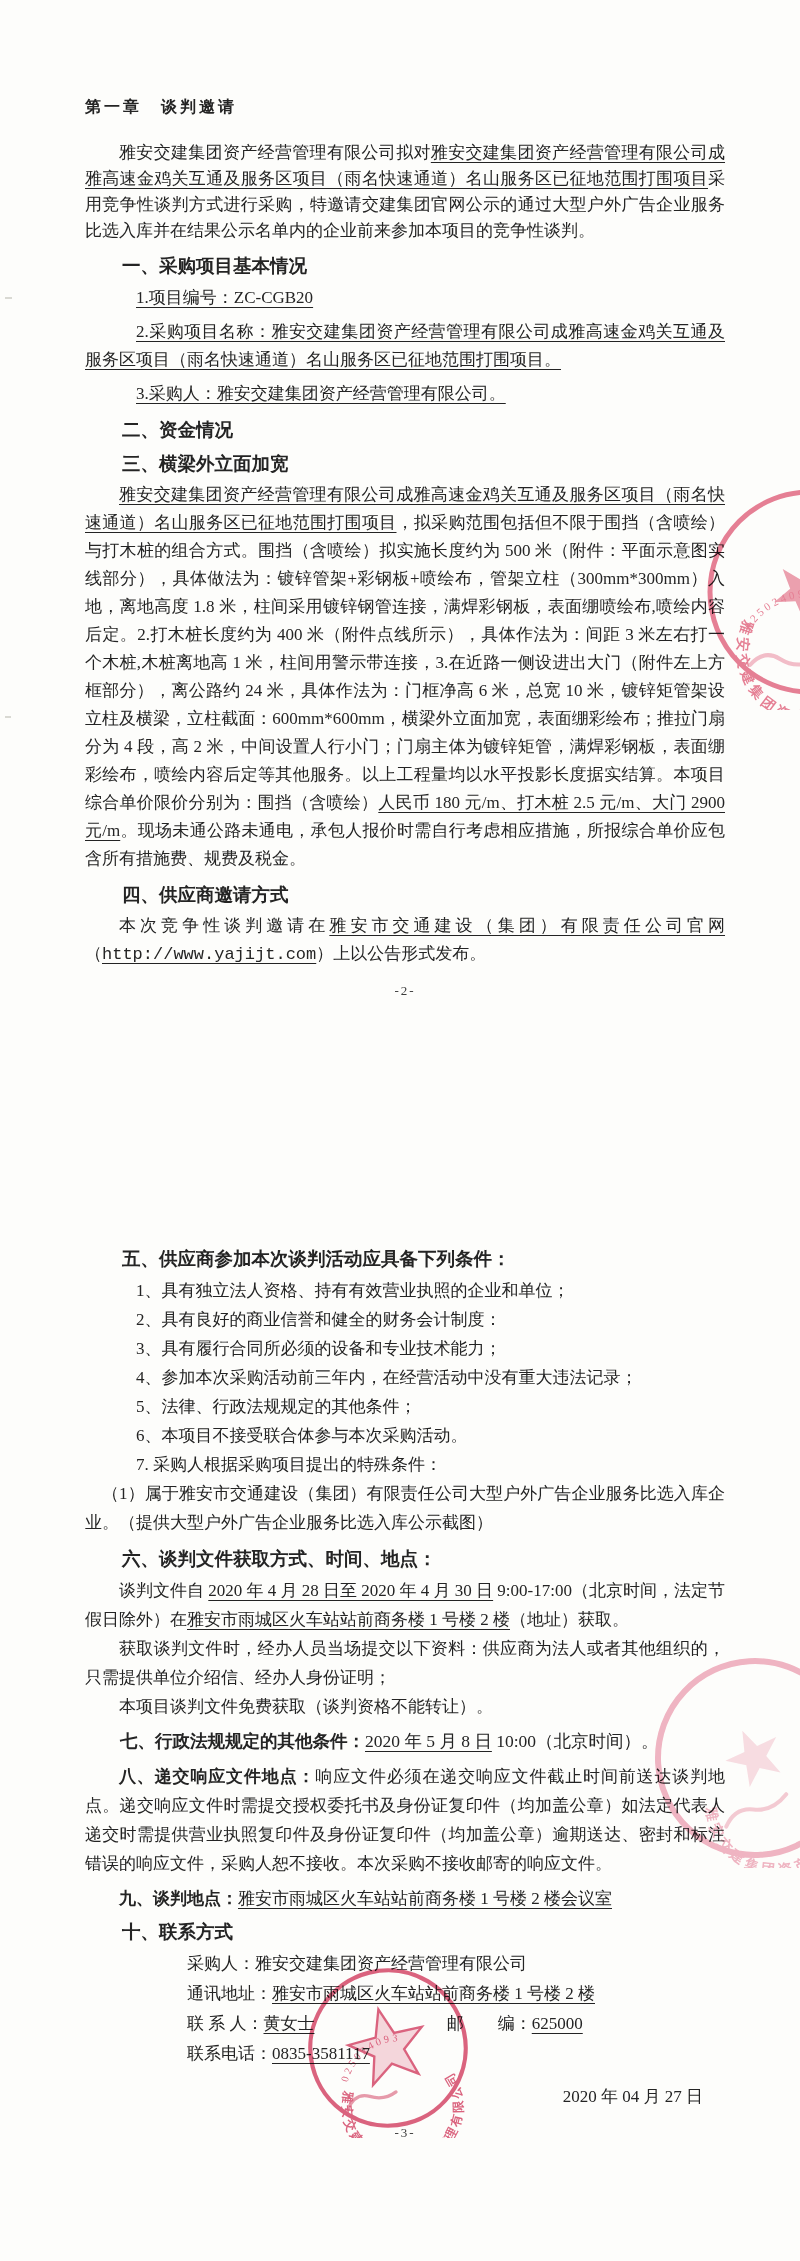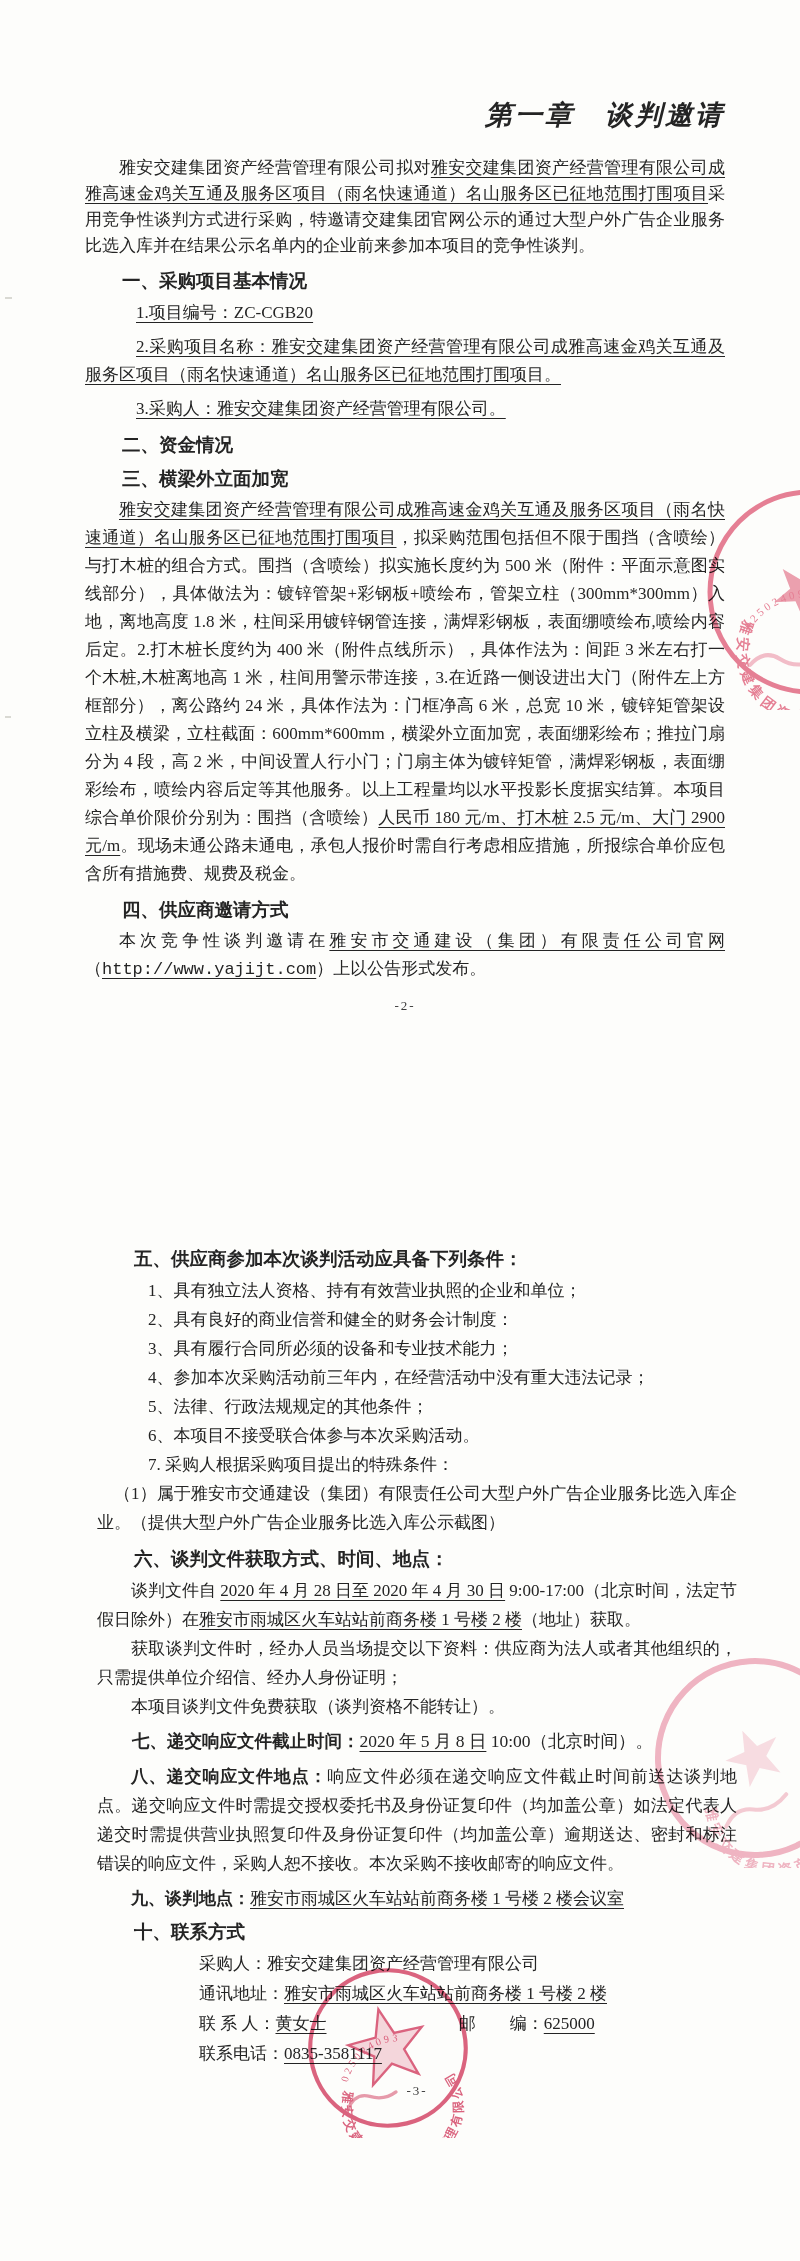--- a/index.html
+++ b/index.html
@@ -1,22 +1,22 @@
 <!DOCTYPE html>
 <html><head>
 <meta charset="utf-8">
 <style>
   html,body{margin:0;padding:0;background:#ffffff;}
   .page{
     position:relative;width:800px;height:2261px;background:#fdfdfb;overflow:hidden;
     font-family:"Liberation Serif","DejaVu Serif",serif;color:#242424;
   }
   .block2{position:absolute;left:85px;width:640px;top:97px;}
-  .block3{position:absolute;left:97px;width:640px;top:1246px;}
-  .chapter{font-size:27px;font-weight:bold;text-align:right;margin:0 0 22px;letter-spacing:3px;font-style:italic;}
+  .block3{position:absolute;left:85px;width:640px;top:1246px;}
+  .chapter{font-size:16px;font-weight:bold;text-align:left;margin:0 0 22px;letter-spacing:3px;}
   .p{font-size:17px;line-height:26px;margin:0;text-align:justify;}
   .lp{line-height:28px;}
   .p3p{font-size:17px;line-height:29px;margin:0;text-align:justify;}
   .h{font-size:18.5px;font-weight:bold;margin:9px 0 5px;text-indent:2em;}
   .ind1{text-indent:1em;}
   .ind2{text-indent:2em;}
   .ind3{text-indent:3em;}
   .sp6{margin-top:6px;}
   .u{text-decoration:underline;text-decoration-thickness:1px;text-underline-offset:4px;}
   .b{font-weight:bold;}
@@ -66,33 +66,34 @@
     <p class="p3p ind3">5、法律、行政法规规定的其他条件；</p>
     <p class="p3p ind3">6、本项目不接受联合体参与本次采购活动。</p>
     <p class="p3p ind3">7. 采购人根据采购项目提出的特殊条件：</p>
     <p class="p3p ind1">（1）属于雅安市交通建设（集团）有限责任公司大型户外广告企业服务比选入库企业。（提供大型户外广告企业服务比选入库公示截图）</p>
 
     <div class="h">六、谈判文件获取方式、时间、地点：</div>
     <p class="p3p ind2"><span>谈判文件自 </span><span class="u">2020 年 4 月 28 日至 2020 年 4 月 30 日</span><span> 9:00-17:00（北京时间，法定节假日除外）在</span><span class="u">雅安市雨城区火车站站前商务楼 1 号楼 2 楼</span><span>（地址）获取。</span></p>
     <p class="p3p ind2">获取谈判文件时，经办人员当场提交以下资料：供应商为法人或者其他组织的，只需提供单位介绍信、经办人身份证明；</p>
     <p class="p3p ind2">本项目谈判文件免费获取（谈判资格不能转让）。</p>
 
-    <p class="p3p ind2 sp6" style="font-size:17.5px;"><span class="b">七、递交响应文件截止时间：</span><span class="u">2020 年 5 月 8 日</span><span> 10:00（北京时间）。</span></p>
+    <p class="p3p ind2 sp6" style="font-size:17.5px;"><span class="b">七、行政法规规定的其他条件：</span><span class="u">2020 年 5 月 8 日</span><span> 10:00（北京时间）。</span></p>
     <p class="p3p ind2 sp6"><span class="b">八、递交响应文件地点：</span><span>响应文件必须在递交响应文件截止时间前送达谈判地点。递交响应文件时需提交授权委托书及身份证复印件（均加盖公章）如法定代表人递交时需提供营业执照复印件及身份证复印件（均加盖公章）逾期送达、密封和标注错误的响应文件，采购人恕不接收。本次采购不接收邮寄的响应文件。</span></p>
     <p class="p3p ind2 sp6"><span class="b">九、谈判地点：</span><span class="u">雅安市雨城区火车站站前商务楼 1 号楼 2 楼会议室</span></p>
 
     <div class="h" style="margin-top:6px;">十、联系方式</div>
     <div class="contact-row">采购人：雅安交建集团资产经营管理有限公司</div>
     <div class="contact-row"><span>通讯地址：</span><span class="u">雅安市雨城区火车站站前商务楼 1 号楼 2 楼</span></div>
     <div class="contact-row">
       <span><span>联 系 人：</span><span class="u">黄女士</span></span>
       <span class="zip"><span>邮　　编：</span><span class="u">625000</span></span>
     </div>
     <div class="contact-row"><span>联系电话：</span><span class="u">0835-3581117</span></div>
 
+    <div class="dateline">2020 年  04  月  27 日</div>
     <div class="pgnum">-3-</div>
   </div>
 
   <svg class="stamp" style="left:690px;top:480px;opacity:.82;" width="230" height="230" viewBox="0 0 230 230">
     <g stroke="#e2647f" fill="none">
       <circle cx="120" cy="112" r="100" stroke-width="5"></circle>
     </g>
     <defs>
       <path id="arcA-top" d="M 55,140 A 72,72 0 1 0 185,140"></path>
       <path id="arcA-bot" d="M 60,150 A 71,71 0 0 1 180,150"></path>

